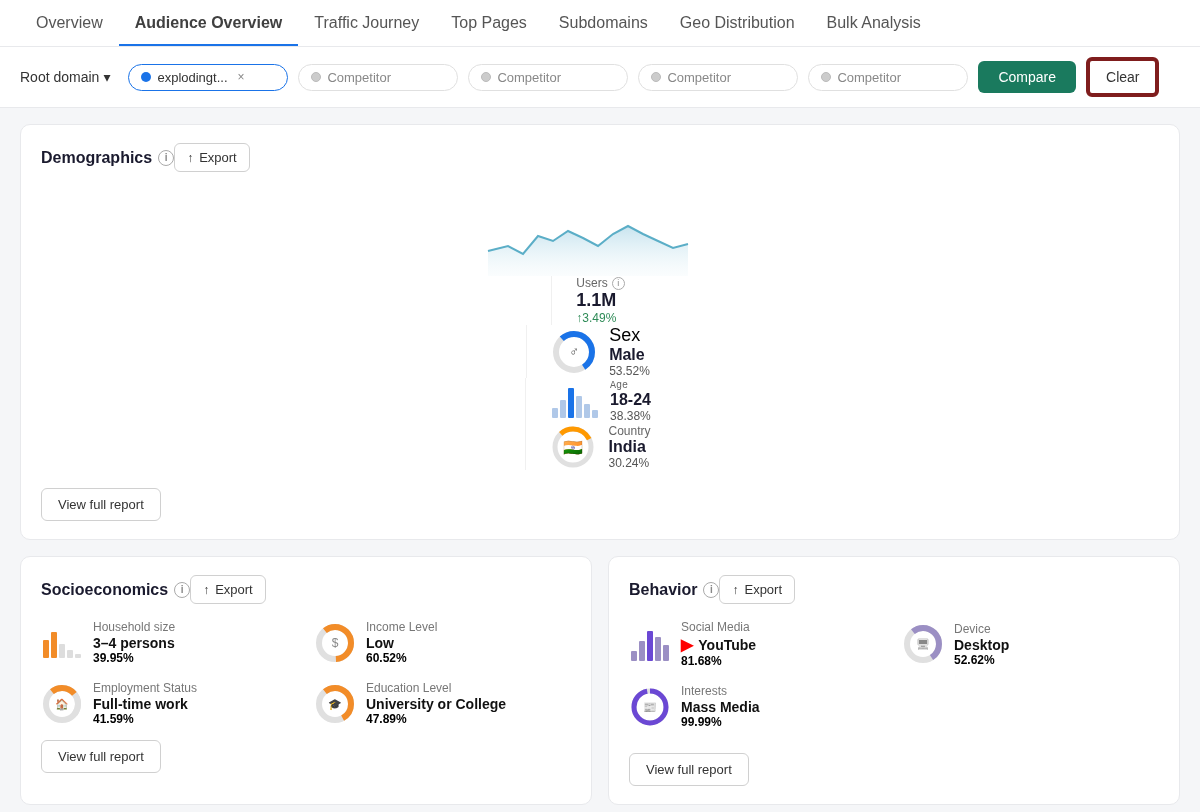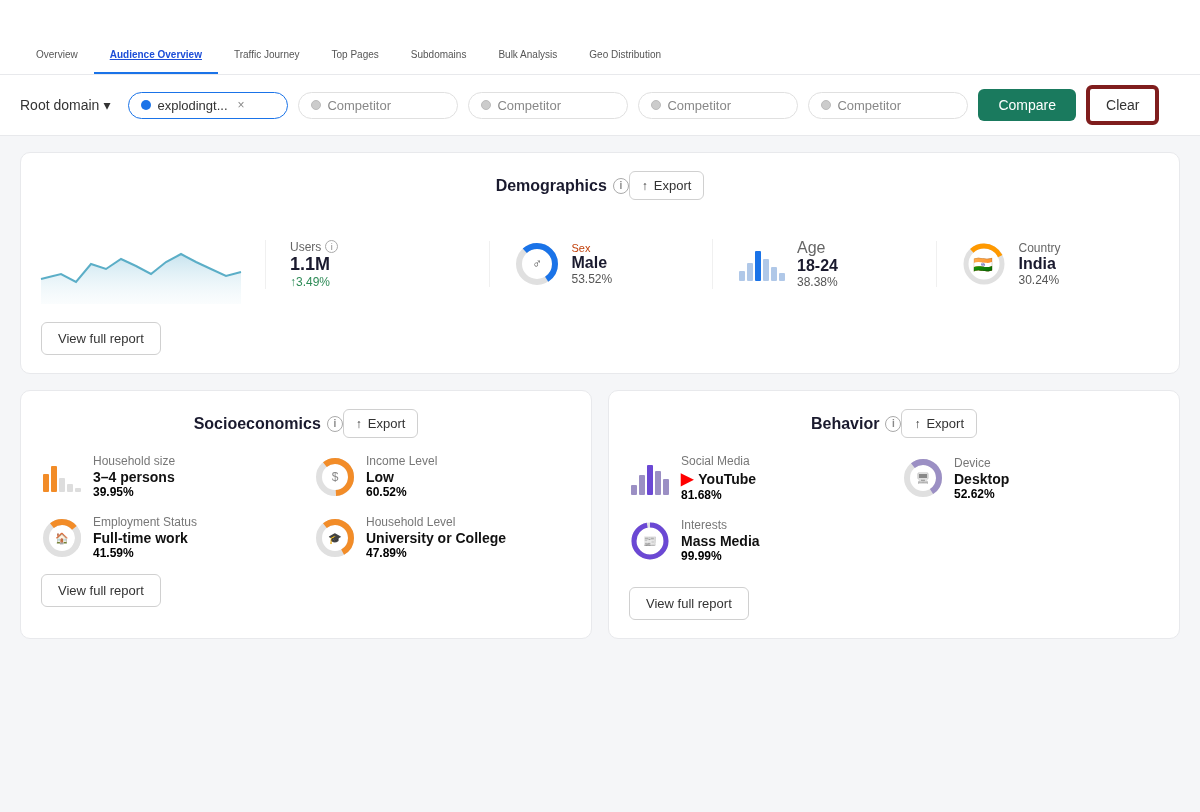--- a/index.html
+++ b/index.html
@@ -1,40 +1,40 @@
 <!DOCTYPE html>
 <html><head>
   <meta charset="utf-8">
   <style>
     * { box-sizing: border-box; margin: 0; padding: 0; }
     body { font-family: -apple-system, BlinkMacSystemFont, 'Segoe UI', sans-serif; background: #f5f6f8; font-size: 14px; color: #1a1a2e; }
 
     
     .nav { background: #fff; border-bottom: 1px solid #e8e9ec; padding: 0 20px; display: flex; gap: 0; }
-    .nav-item { padding: 14px 16px; color: #555; cursor: pointer; font-size: 10px; white-space: nowrap; position: relative; margin-top: 35px; }
-    .nav-item.active { color: #1d4ed8; font-weight: 600; text-decoration: underline; }
+    .nav-item { padding: 14px 16px; color: #555; cursor: pointer; font-size: 16px; white-space: nowrap; position: relative; }
+    .nav-item.active { color: #404040; font-weight: 600; }
     .nav-item.active::after { content: ''; position: absolute; bottom: 0; left: 0; right: 0; height: 2px; background: #1a73e8; }
 
     
     .toolbar { background: #fff; padding: 10px 20px; border-bottom: 1px solid #e8e9ec; display: flex; align-items: center; gap: 10px; flex-wrap: wrap; }
     .root-domain { display: flex; align-items: center; gap: 4px; font-size: 14px; cursor: pointer; color: #333; margin-right: 8px; }
     .competitor-input { display: flex; align-items: center; gap: 6px; border: 1px solid #e0e0e0; border-radius: 20px; padding: 5px 12px; min-width: 160px; background: #fff; font-size: 13px; color: #888; }
     .competitor-input.active { border-color: #1a73e8; color: #333; }
     .dot { width: 10px; height: 10px; border-radius: 50%; background: #1a73e8; flex-shrink: 0; }
     .dot-gray { width: 10px; height: 10px; border-radius: 50%; background: #ccc; border: 1px solid #bbb; flex-shrink: 0; }
     .close-x { cursor: pointer; color: #888; font-size: 12px; margin-left: 4px; }
     .btn-compare { background: #1a7a5e; color: #fff; border: none; border-radius: 6px; padding: 8px 20px; font-size: 14px; cursor: pointer; font-weight: 500; }
     .btn-clear { background: #fff; color: #333; border: 4px solid #7f1d1d; border-radius: 6px; padding: 8px 16px; font-size: 14px; cursor: pointer; }
 
     
     .content { padding: 16px 20px; display: flex; flex-direction: column; gap: 16px; }
 
     
     .card { background: #fff; border-radius: 10px; border: 1px solid #e8e9ec; padding: 18px 20px; }
-    .card-header { display: flex; align-items: center; justify-content: center; margin-bottom: 16px; }
+    .card-header { display: flex; align-items: center; justify-content: flex-start; margin-bottom: 16px; }
     .card-title { font-size: 16px; font-weight: 700; display: flex; align-items: center; gap: 6px; }
     .info-icon { width: 16px; height: 16px; border-radius: 50%; border: 1px solid #aaa; display: inline-flex; align-items: center; justify-content: center; font-size: 10px; color: #888; cursor: pointer; }
     .btn-export { background: #fff; border: 1px solid #d0d0d0; border-radius: 6px; padding: 6px 12px; font-size: 13px; cursor: pointer; display: flex; align-items: center; gap: 6px; color: #333; }
     .stat-up { color: #2e8b57; font-size: 12px; font-weight: 500; }
 
     .view-report-btn { display: inline-block; margin-top: 14px; border: 1px solid #d0d0d0; border-radius: 6px; padding: 8px 16px; font-size: 13px; cursor: pointer; background: #fff; color: #333; }
 
     
     .bottom-row { display: grid; grid-template-columns: 1fr 1fr; gap: 16px; }
 
@@ -50,22 +50,22 @@
   </style>
 </head>
 <body>
 
 <nav class="nav">
   <div class="nav-item">Overview</div>
   <div class="nav-item active">Audience Overview</div>
   <div class="nav-item">Traffic Journey</div>
   <div class="nav-item">Top Pages</div>
   <div class="nav-item">Subdomains</div>
+  <div class="nav-item">Geo Distribution</div>
   <div class="nav-item">Bulk Analysis</div>
-  <div class="nav-item">Geo Distribution</div>
 </nav>
 
 <div class="toolbar">
   <div class="root-domain">
     <span>Root domain</span>
     <span>▾</span>
   </div>
 
   <div class="competitor-input active">
     <span class="dot"></span>
@@ -102,21 +102,21 @@
         <span>Demographics</span>
         <span class="info-icon">i</span>
       </div>
       <button class="btn-export">
         <span style="font-size:12px;">↑</span>
         <span>Export</span>
       </button>
     </div>
 
     
-    <div style="display:flex; align-items:center; gap:0; padding: 8px 0 4px 0;">
+    <div style="display:flex; align-items:center; gap:0; padding: 8px 0 4px 0; flex-direction: column;">
 
       <div style="width:200px; height:80px; flex-shrink:0; margin-right:24px;">
         <svg width="200" height="80" viewBox="0 0 200 80" class="area-chart">
           <defs>
             <linearGradient id="areaGrad" x1="0" y1="0" x2="0" y2="1">
               <stop offset="0%" stop-color="#b0d8e8" stop-opacity="0.7"></stop>
               <stop offset="100%" stop-color="#e8f4f8" stop-opacity="0.2"></stop>
             </linearGradient>
           </defs>
           <path d="M0,55 L20,50 L35,58 L50,40 L65,45 L80,35 L95,42 L110,50 L125,38 L140,30 L155,38 L170,45 L185,52 L200,48 L200,80 L0,80 Z" fill="url(#areaGrad)" stroke="none"></path>
@@ -135,38 +135,38 @@
 
       <div style="flex:1; border-left:1px solid #f0f0f0; padding: 0 24px; display:flex; align-items:center; gap:12px;">
 
         <svg width="46" height="46">
           <circle cx="23" cy="23" r="18" fill="none" stroke="#e0e0e0" stroke-width="6"></circle>
           <circle cx="23" cy="23" r="18" fill="none" stroke="#1a73e8" stroke-width="6" stroke-dasharray="60 53" stroke-dashoffset="14" transform="rotate(-90 23 23)"></circle>
 
           <text x="23" y="27" text-anchor="middle" font-size="13" fill="#555">♂</text>
         </svg>
         <div>
-          <div style="font-size:11px;color:#c2410c;">Sex</div>
+          <div style="font-size:18px;color:#000000;">Sex</div>
           <div style="font-size:16px;font-weight:700;">Male</div>
           <div style="font-size:12px;color:#555;">53.52%</div>
         </div>
       </div>
 
       <div style="flex:1; border-left:1px solid #f0f0f0; padding: 0 24px; display:flex; align-items:center; gap:12px;">
 
         <svg width="48" height="46">
           <rect x="2" y="30" width="6" height="10" fill="#b0c8e8" rx="1"></rect>
           <rect x="10" y="22" width="6" height="18" fill="#b0c8e8" rx="1"></rect>
           <rect x="18" y="10" width="6" height="30" fill="#1a73e8" rx="1"></rect>
           <rect x="26" y="18" width="6" height="22" fill="#b0c8e8" rx="1"></rect>
           <rect x="34" y="26" width="6" height="14" fill="#b0c8e8" rx="1"></rect>
           <rect x="42" y="32" width="6" height="8" fill="#b0c8e8" rx="1"></rect>
         </svg>
         <div>
-          <div style="font-size:16px;color:#666;">Age</div>
+          <div style="font-size:10px;color:#666;font-family:Liberation Mono, monospace;">Age</div>
           <div style="font-size:16px;font-weight:700;">18-24</div>
           <div style="font-size:12px;color:#555;">38.38%</div>
         </div>
       </div>
 
       <div style="flex:1; border-left:1px solid #f0f0f0; padding: 0 24px; display:flex; align-items:center; gap:12px;">
 
         <div style="position:relative;width:46px;height:46px;">
           <svg width="46" height="46" style="position:absolute;top:0;left:0;">
             <circle cx="23" cy="23" r="18" fill="none" stroke="#e0e0e0" stroke-width="5"></circle>
@@ -249,21 +249,21 @@
 
         <div class="stat-item">
           <div style="position:relative;width:42px;height:42px;flex-shrink:0;">
             <svg width="42" height="42" style="position:absolute;top:0;left:0;">
               <circle cx="21" cy="21" r="16" fill="none" stroke="#e0e0e0" stroke-width="6"></circle>
               <circle cx="21" cy="21" r="16" fill="none" stroke="#f28c28" stroke-width="6" stroke-dasharray="54 47" stroke-dashoffset="12" transform="rotate(-90 21 21)"></circle>
             </svg>
             <div style="position:absolute;top:50%;left:50%;transform:translate(-50%,-50%);font-size:11px;color:#888;">🎓</div>
           </div>
           <div class="stat-text">
-            <div class="label">Household Level</div>
+            <div class="label">Education Level</div>
             <div class="value">University or College</div>
             <div class="pct">47.89%</div>
           </div>
         </div>
       </div>
 
       <button class="view-report-btn">View full report</button>
     </div>
 
     <div class="card">

